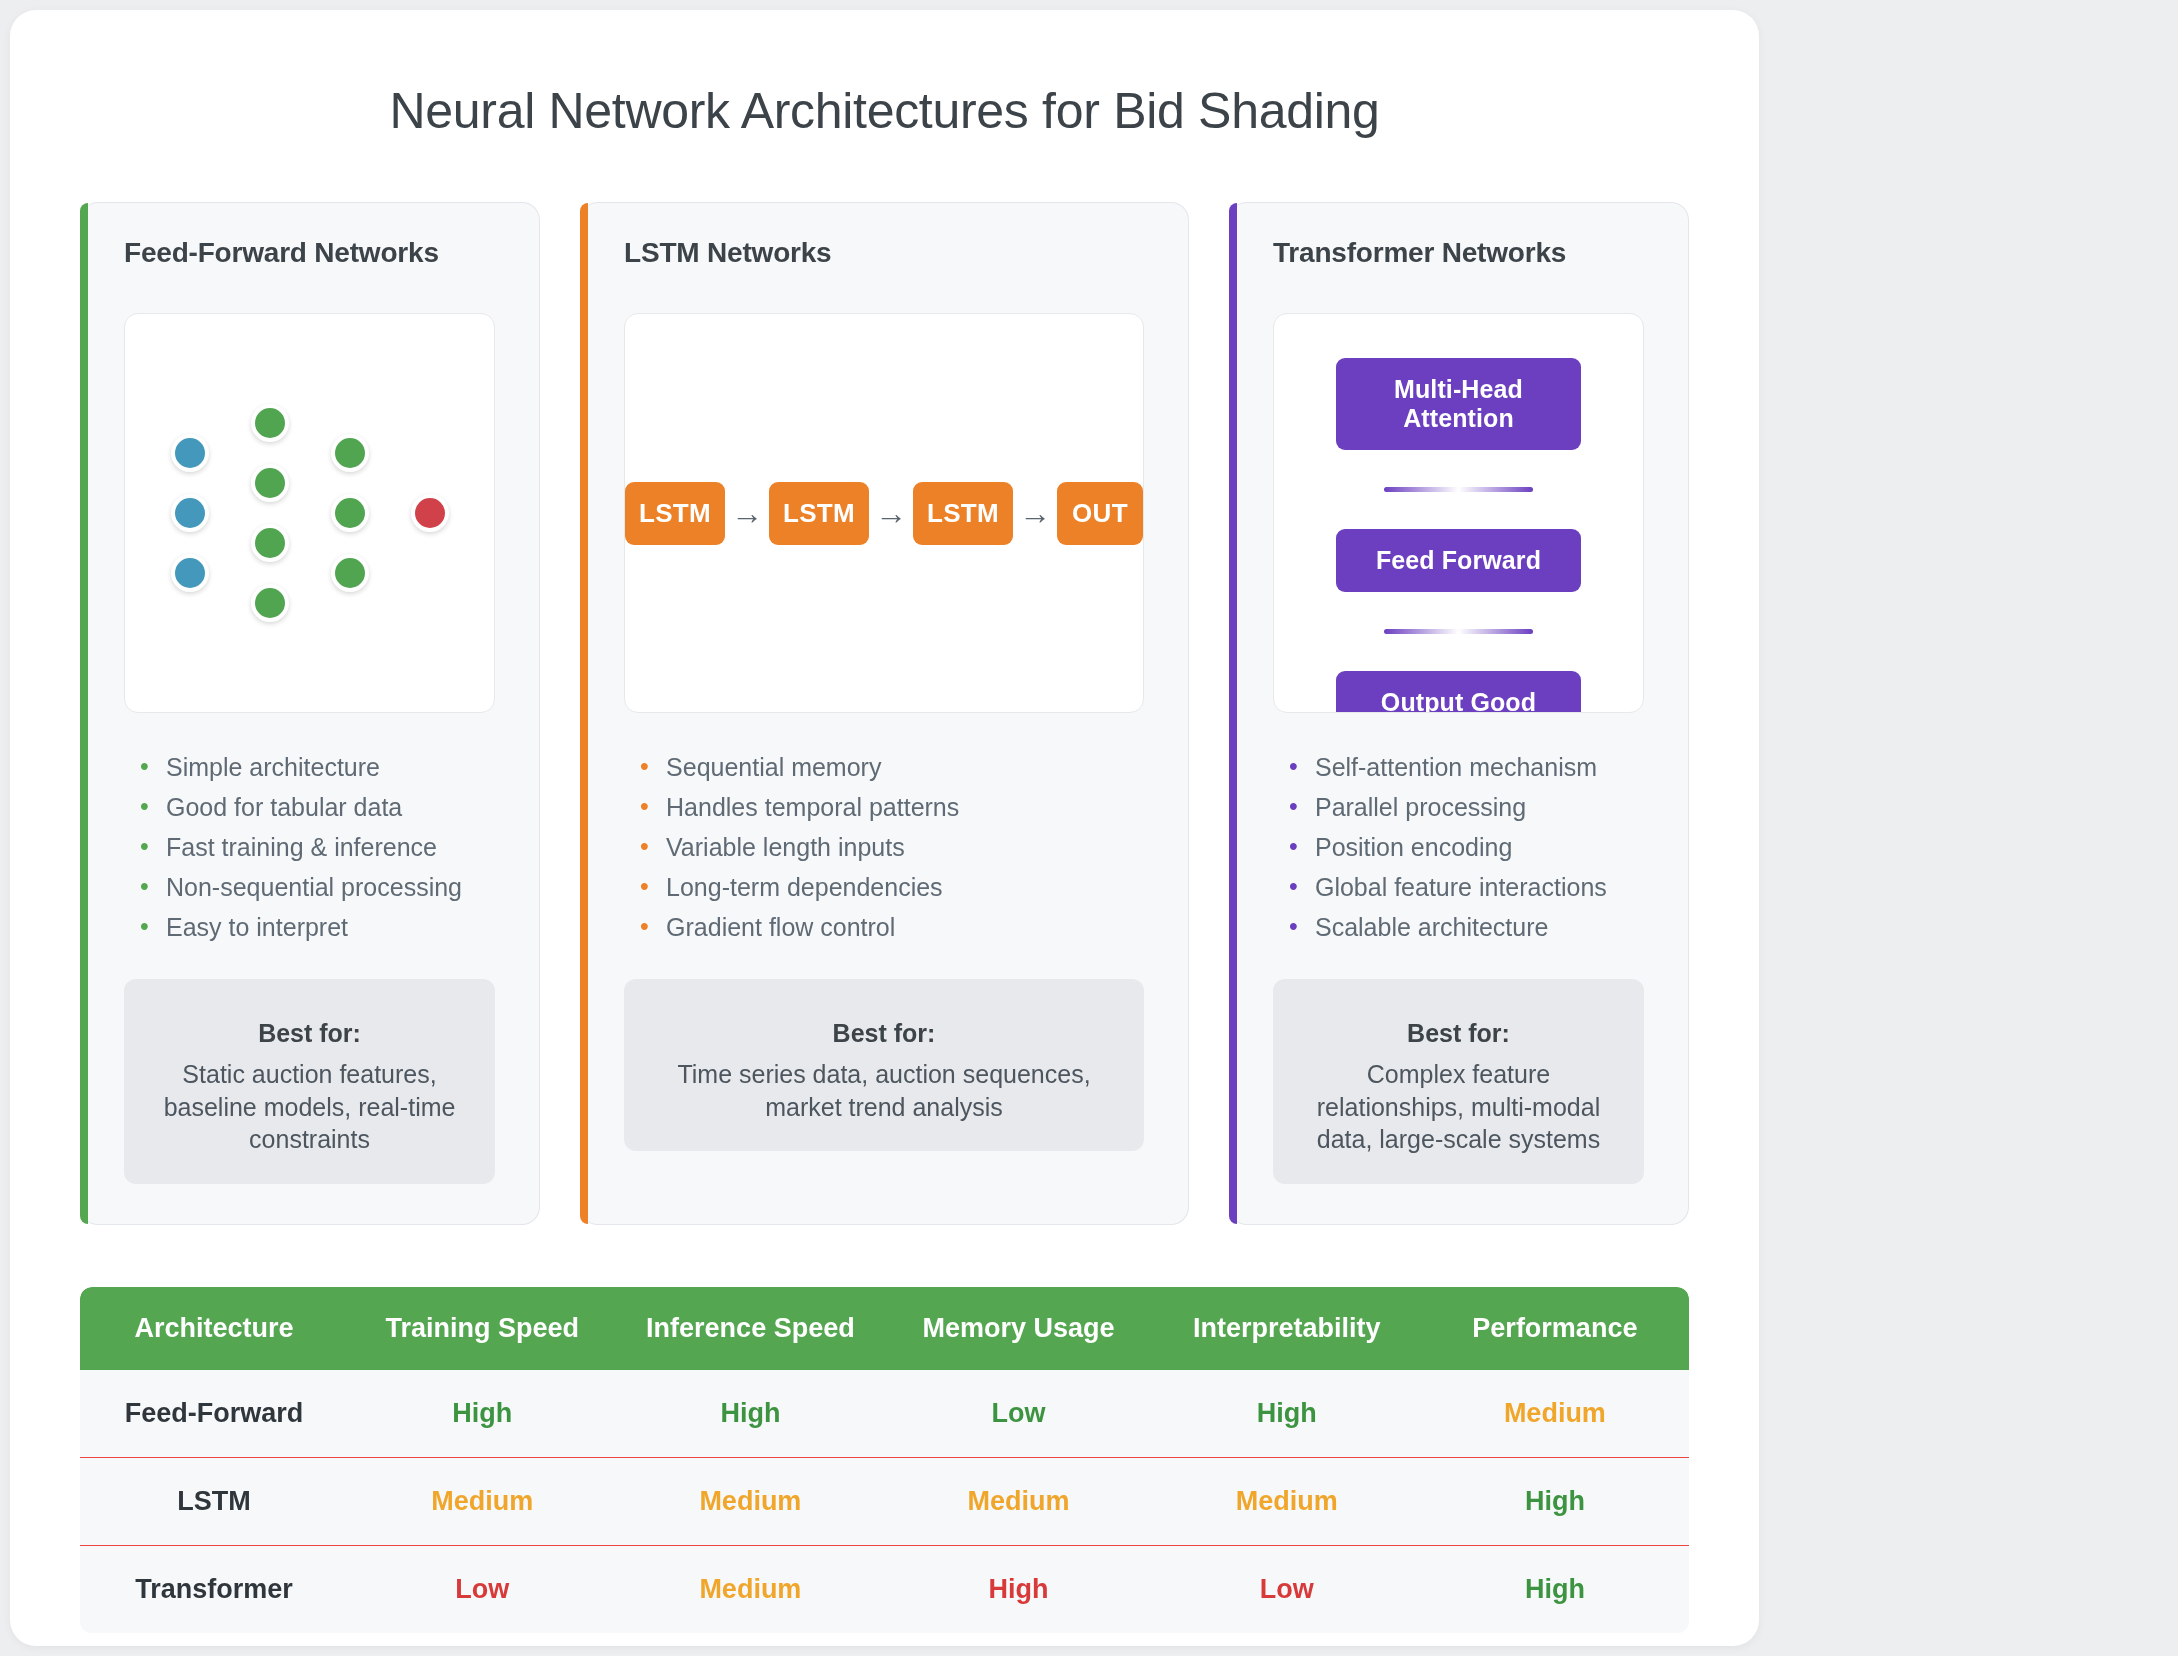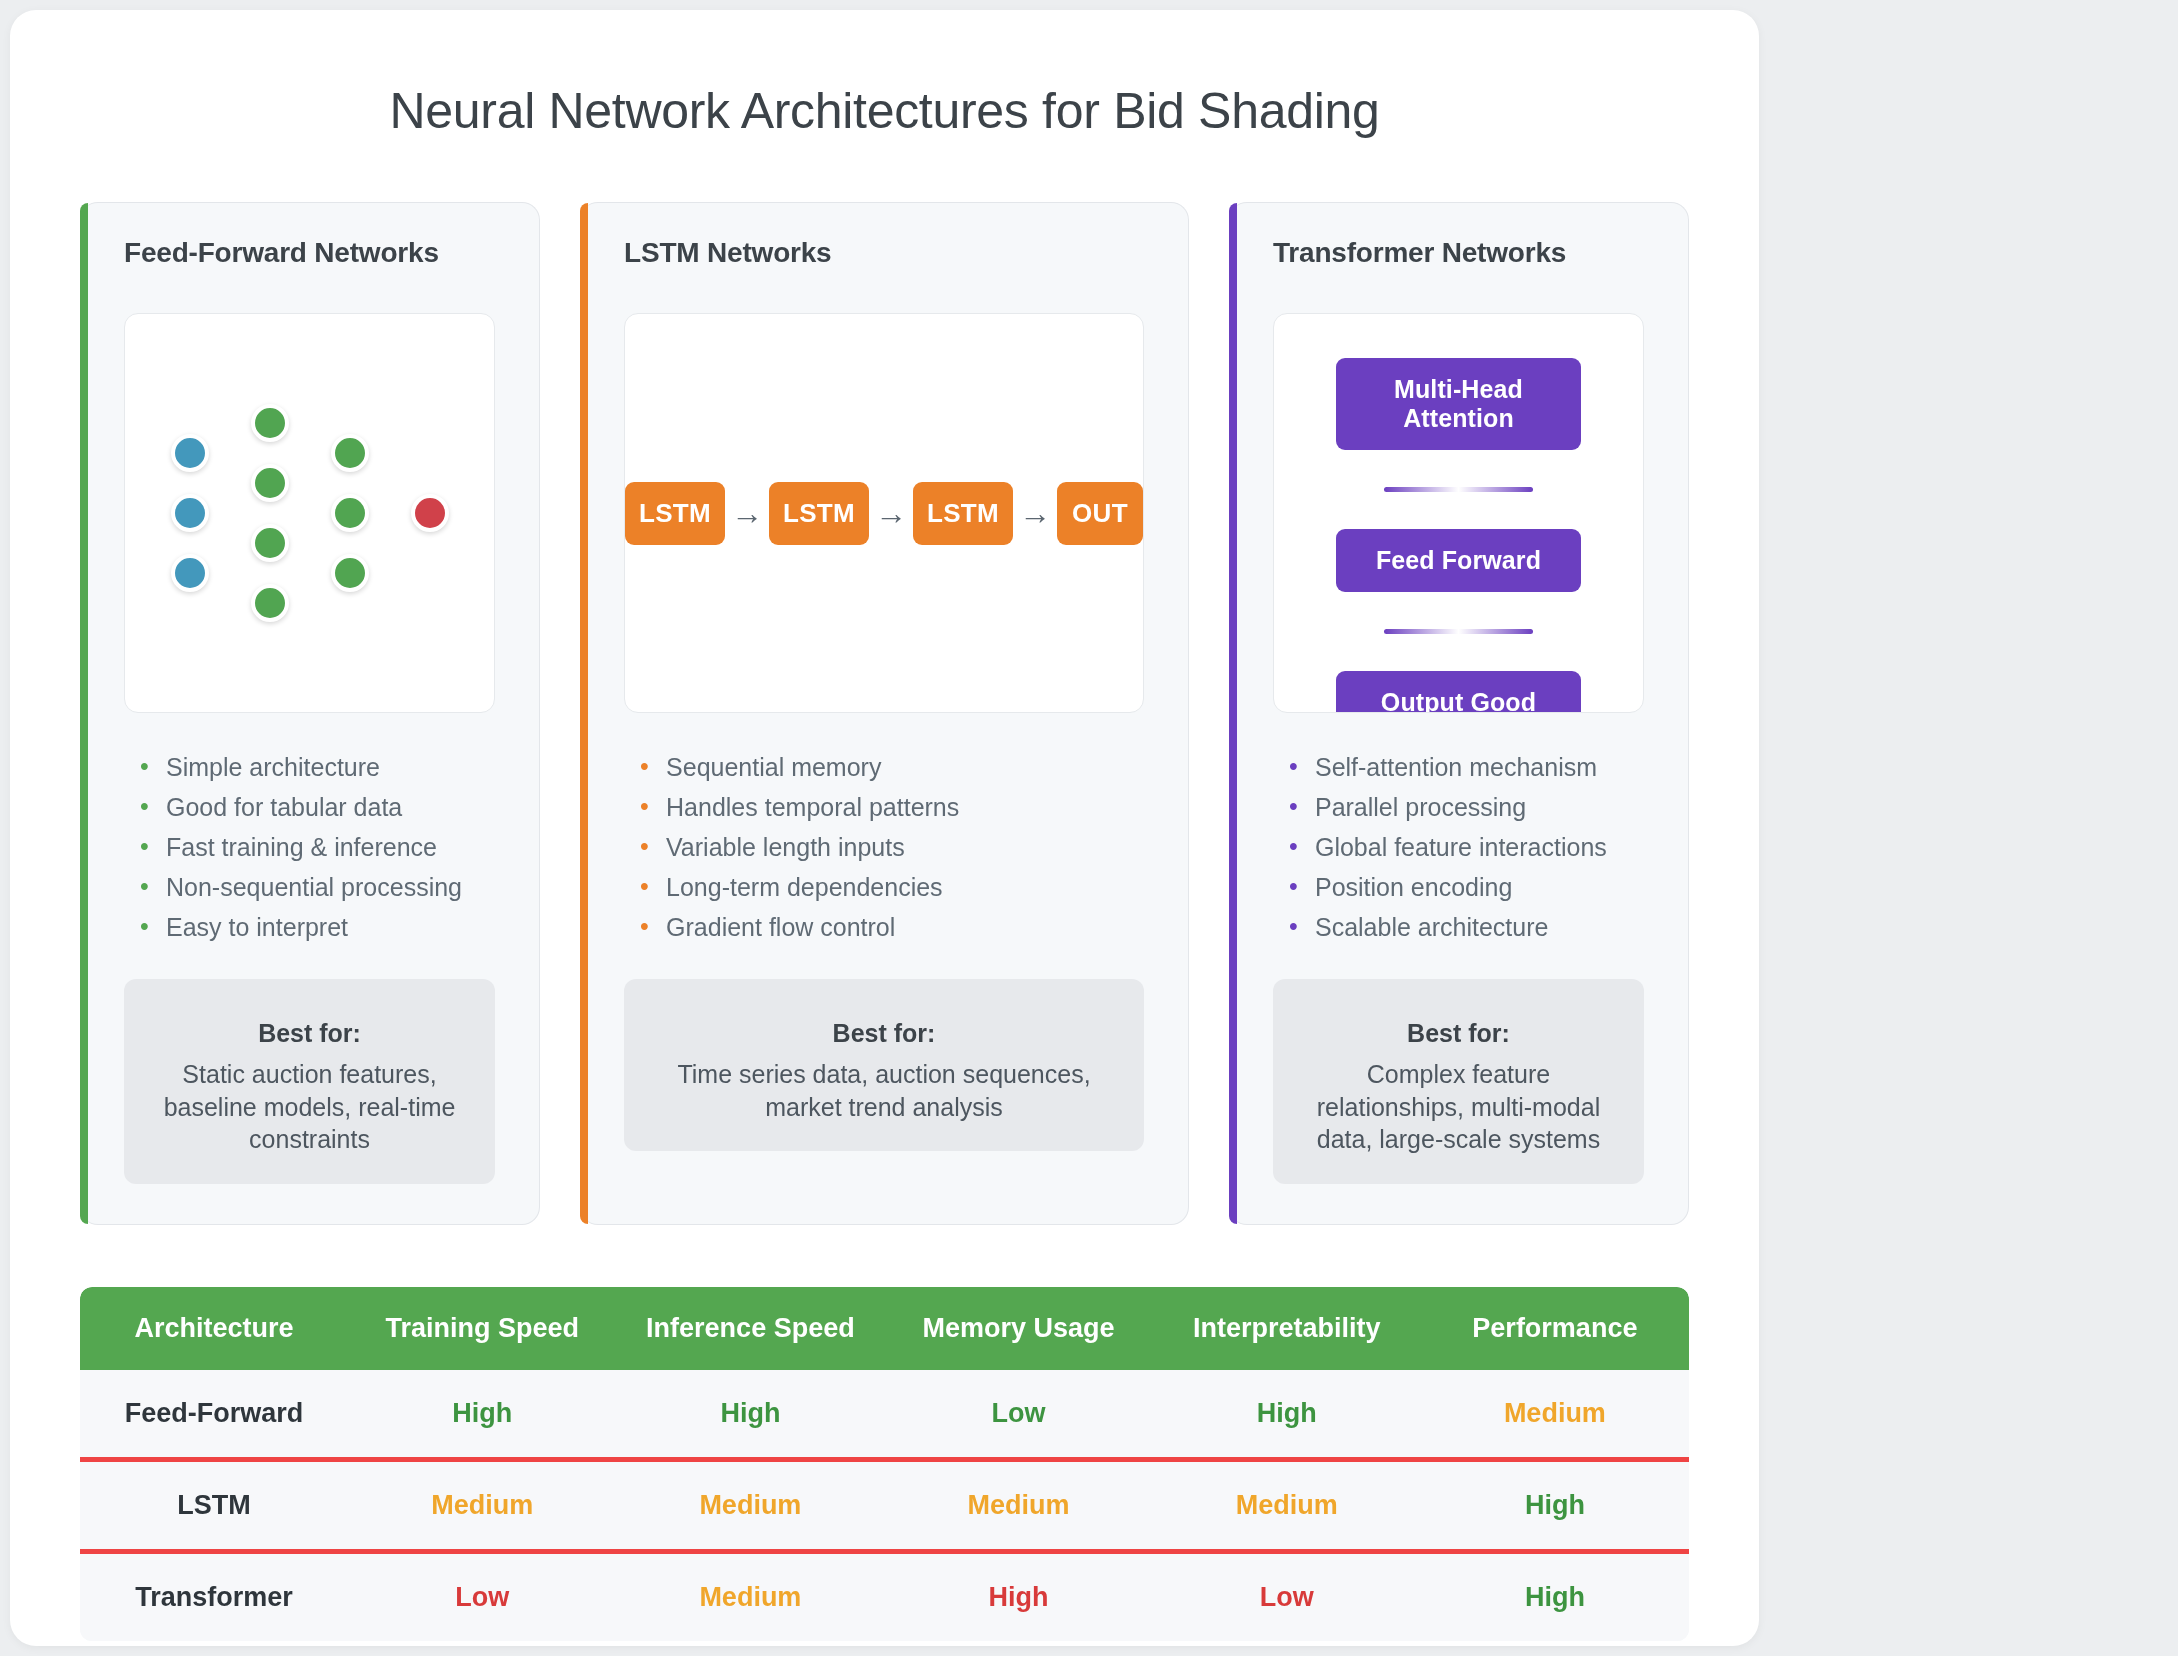--- a/index.html
+++ b/index.html
@@ -217,21 +217,21 @@
     text-align: center;
   }
   thead th:first-child { border-top-left-radius: 12px; }
   thead th:last-child  { border-top-right-radius: 12px; }
 
   tbody td {
     font-size: 27px;
     padding: 28px 8px;
     text-align: center;
     background: #f7f8fa;
-    border-bottom: 5px solid #ef4444;
+    border-bottom: 1px solid #ef4444;
   }
   tbody tr:last-child td { border-bottom: none; }
   td.arch {
     font-weight: bold;
     color: #2f363c;
   }
   .v-high   { color: #3d9440; font-weight: bold; }
   .v-medium { color: #f0a62b; font-weight: bold; }
   .v-low    { color: #d83a3a; font-weight: bold; }
 </style>
@@ -317,22 +317,22 @@
             <div class="tf-block">Multi-Head Attention</div>
             <div class="tf-divider"></div>
             <div class="tf-block">Feed Forward</div>
             <div class="tf-divider"></div>
             <div class="tf-block">Output Good</div>
           </div>
         </div>
         <ul class="features">
           <li style="--bc: #6b3fc0;">Self-attention mechanism</li>
           <li style="--bc: #6b3fc0;">Parallel processing</li>
+          <li style="--bc: #6b3fc0;">Position encoding</li>
           <li style="--bc: #6b3fc0;">Global feature interactions</li>
-          <li style="--bc: #6b3fc0;">Position encoding</li>
           <li style="--bc: #6b3fc0;">Scalable architecture</li>
         </ul>
         <div class="bestfor">
           <div class="bestfor-label">Best for:</div>
           <div class="bestfor-text">Complex feature relationships, multi-modal data, large-scale systems</div>
         </div>
       </div>
     </div>
 
   <div class="table-wrap">

